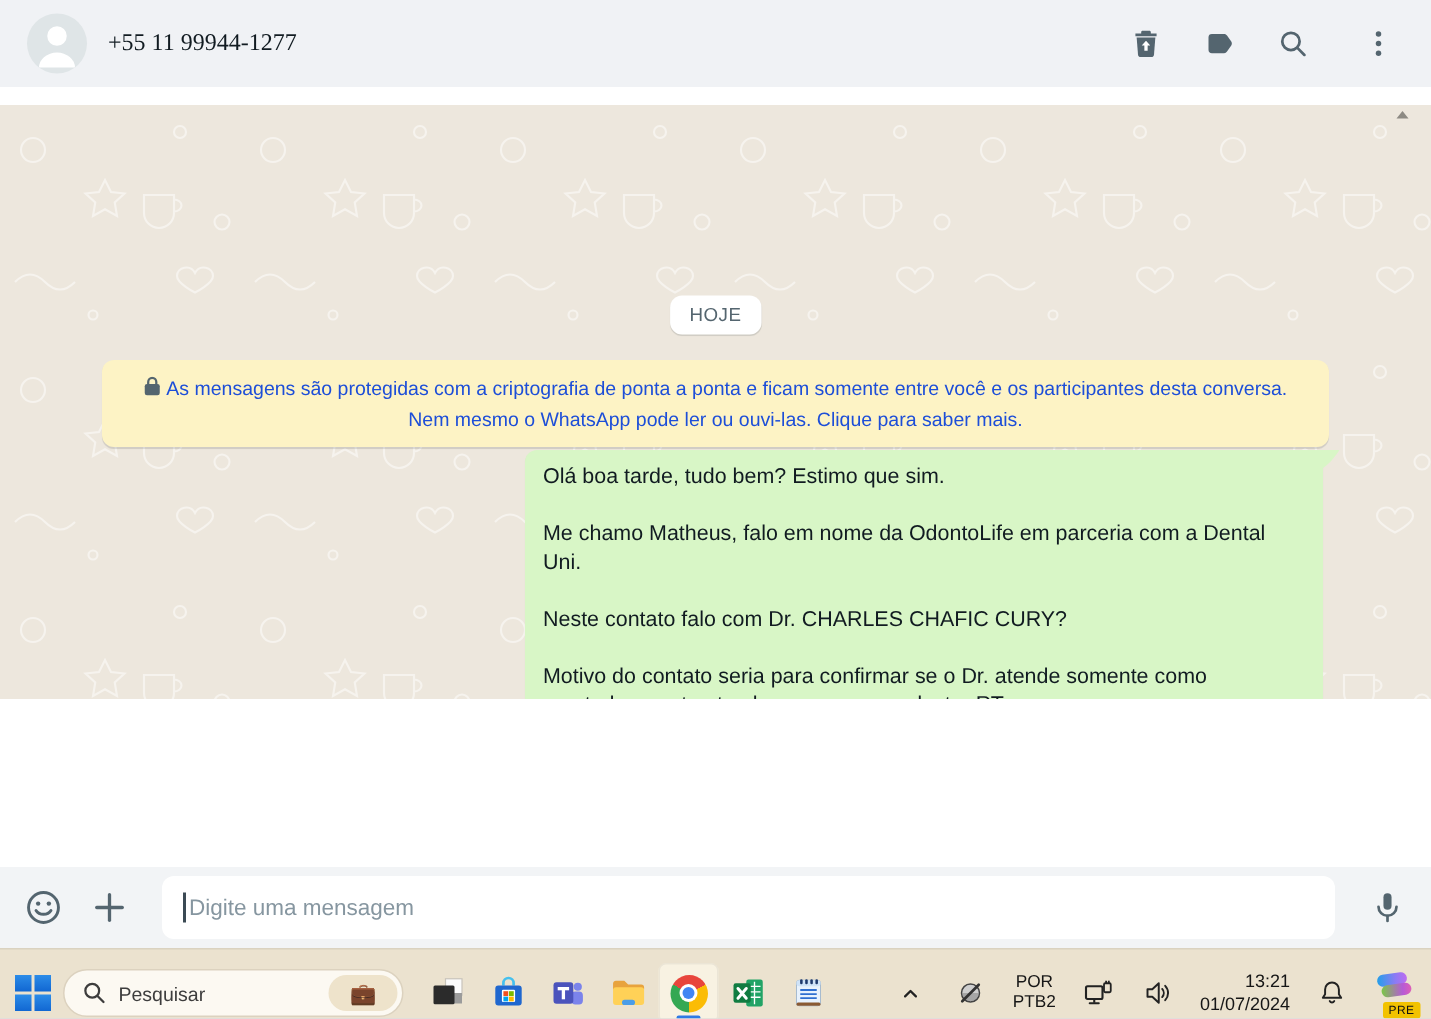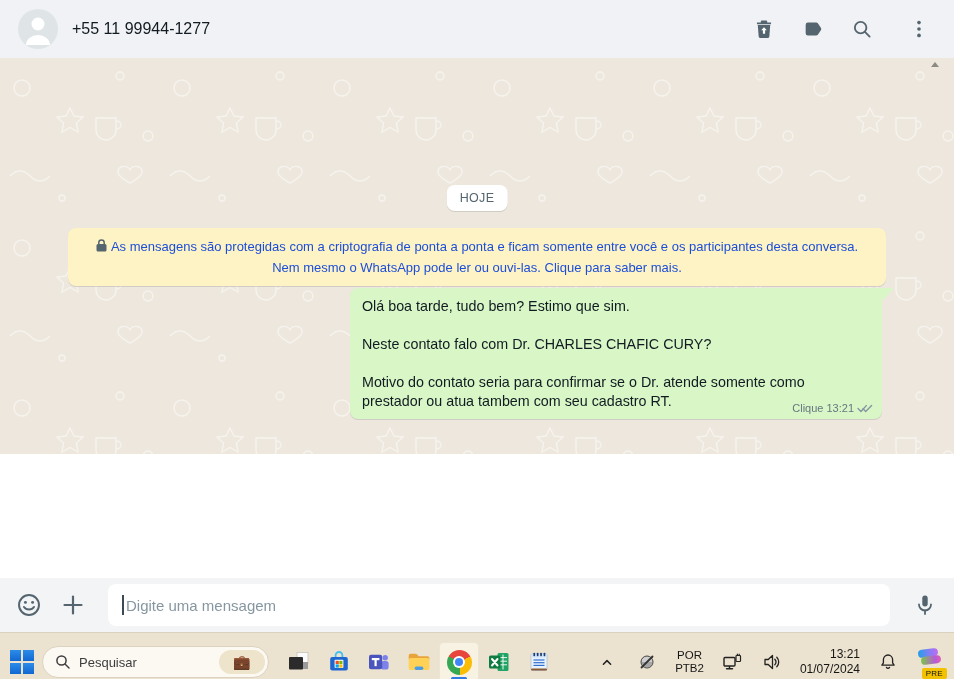--- a/index.html
+++ b/index.html
@@ -1,29 +1,29 @@
 <!DOCTYPE html>
 <html><head>
 <meta charset="utf-8">
 <style>
   html,body{margin:0;padding:0;background:#ccc;}
   .screen{position:relative;width:954px;height:679px;overflow:hidden;background:#fff;
           font-family:"Liberation Sans",sans-serif;-webkit-font-smoothing:antialiased;}
 
   
   .chat-header{position:absolute;top:0;left:0;right:0;height:58px;background:#f0f2f5;
-               display:flex;align-items:center;padding:0 18px;gap:14px;z-index:6;}
+               display:flex;align-items:center;padding:0 18px;gap:14px;z-index:6;font-family:Liberation Serif, serif;}
   .avatar{width:40px;height:40px;border-radius:50%;background:#dfe5e7;flex:0 0 auto;
           display:flex;align-items:center;justify-content:center;overflow:hidden;cursor:pointer;}
   .contact-title{font-size:16px;color:#111b21;flex:1;}
   .header-actions{display:flex;align-items:center;gap:23px;margin-right:4px;}
   .icon-btn{width:26px;height:26px;display:flex;align-items:center;justify-content:center;cursor:pointer;background:none;border:none;padding:0;}
 
   
-  .chat-area{position:absolute;top:58px;left:0;right:0;height:396px;background:#ede7dd;overflow:hidden;}
+  .chat-area{position:absolute;top:70px;left:0;right:0;height:396px;background:#ede7dd;overflow:hidden;}
   .chat-pattern{position:absolute;inset:0;width:100%;height:100%;}
   .scroll-marker{position:absolute;width:0;height:0;border-left:4px solid transparent;border-right:4px solid transparent;cursor:pointer;}
   .scroll-marker.up{top:4px;right:15px;border-bottom:5px solid #8d8a83;}
   .scroll-marker.down{top:401px;right:14px;border-top:5px solid #8d8a83;}
 
   .date-pill{position:absolute;top:127px;left:50%;transform:translateX(-50%);
              background:#fff;color:#54656f;font-size:12.5px;letter-spacing:.3px;
              padding:6px 13px;border-radius:8px;box-shadow:0 1px .5px rgba(11,20,26,.13);}
 
   .e2e-banner{position:absolute;top:170px;left:50%;transform:translateX(-50%);width:818px;
@@ -158,20 +158,21 @@
         <rect x="0.5" y="5" width="10" height="7.5" rx="1.5" fill="#54656f"></rect>
         <path d="M2.8 5V3.6a2.7 2.7 0 0 1 5.4 0V5" fill="none" stroke="#54656f" stroke-width="1.5"></path>
       </svg><span>As mensagens são protegidas com a criptografia de ponta a ponta e ficam somente entre você e os participantes desta conversa. Nem mesmo o WhatsApp pode ler ou ouvi-las. Clique para saber mais.</span>
     </div>
 
     <div class="bubble">
       <svg class="bubble-tail" width="12" height="14" viewBox="0 0 12 14">
         <path d="M0 0 H12 C8 6 4 10.5 0 12.5 Z" fill="#d8f6c6"></path>
       </svg>
       <p>Olá boa tarde, tudo bem? Estimo que sim.</p>
+      <p>Me chamo Matheus, falo em nome da OdontoLife em parceria com a Dental Uni.</p>
       <p>Neste contato falo com Dr. CHARLES CHAFIC CURY?</p>
       <p>Motivo do contato seria para confirmar se o Dr. atende somente como prestador ou atua tambem com seu cadastro RT.</p>
       <div class="msg-meta">
         <span>Clique</span>
         <span>13:21</span>
         <svg width="16" height="11" viewBox="0 0 16 11">
           <path d="M1 5.5 L4 8.5 L9.3 2.6" fill="none" stroke="#8696a0" stroke-width="1.4" stroke-linecap="round" stroke-linejoin="round"></path>
           <path d="M6 5.8 L8.7 8.5 L14.6 2.6" fill="none" stroke="#8696a0" stroke-width="1.4" stroke-linecap="round" stroke-linejoin="round"></path>
         </svg>
       </div>

